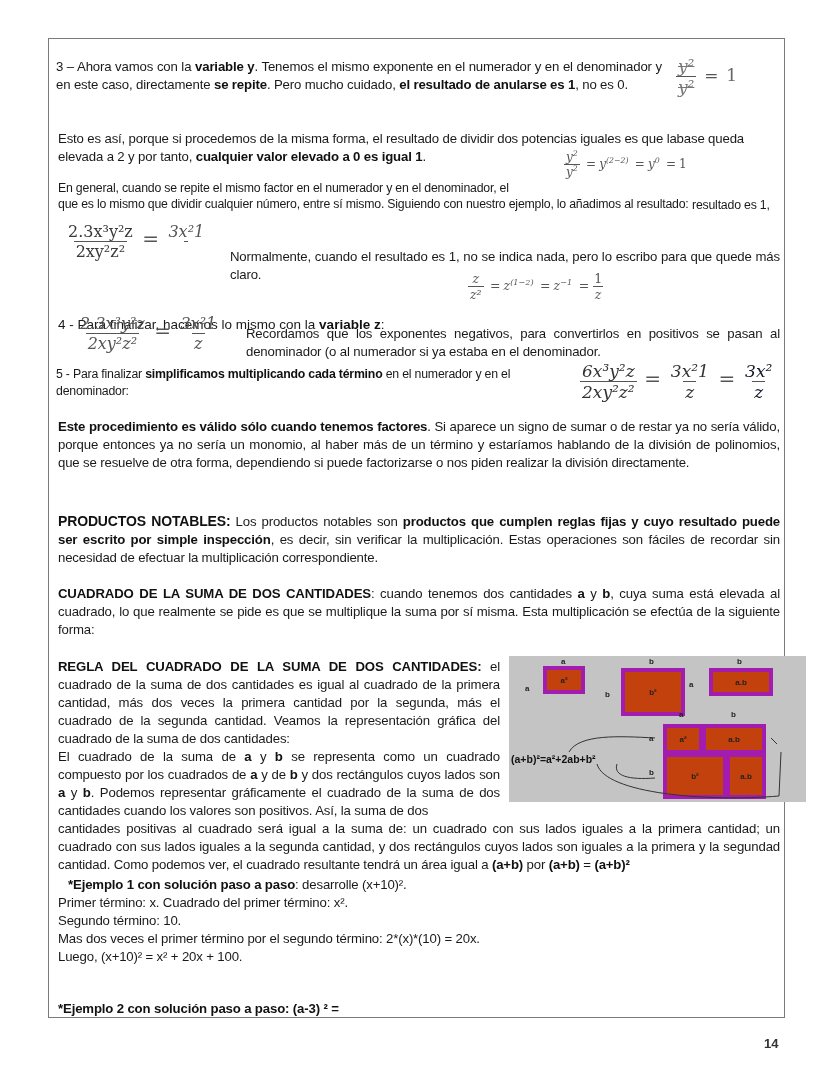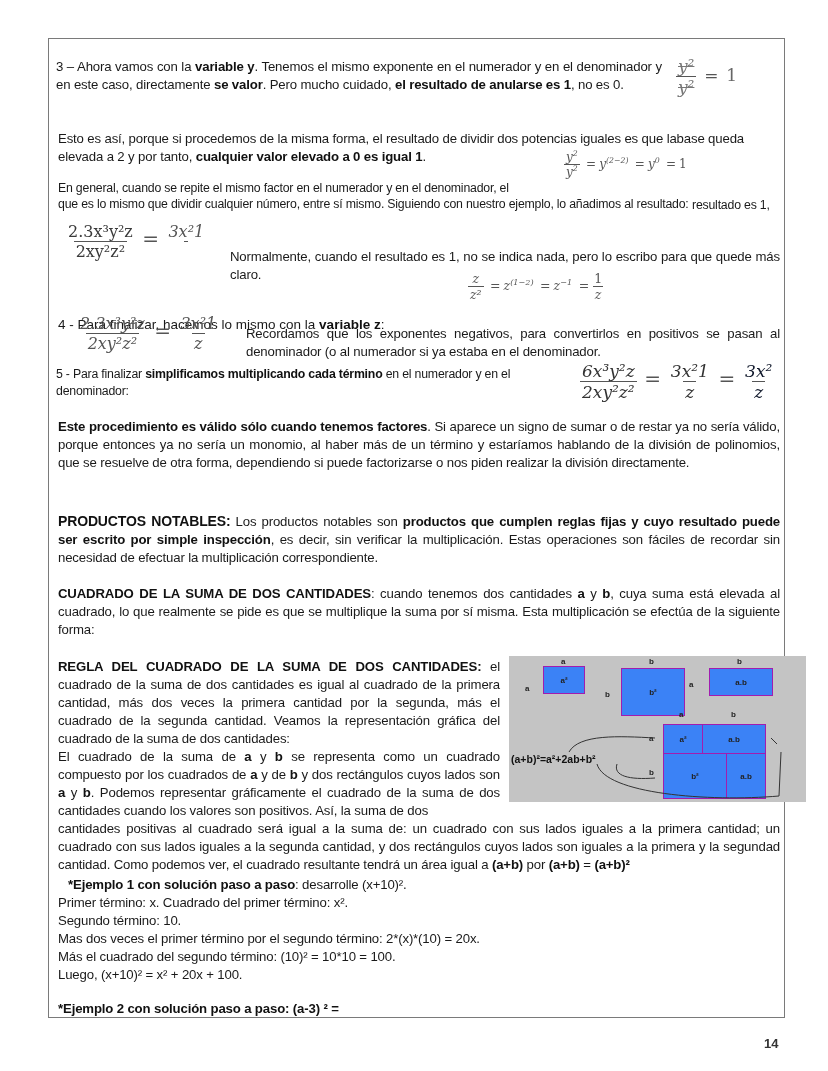--- a/index.html
+++ b/index.html
@@ -16,32 +16,32 @@
   .math-bold { font-family:"DejaVu Serif", serif; color:#3a3a3a; }
   .frac { display:inline-flex; flex-direction:column; align-items:center; vertical-align:middle; }
   .frac .num { padding:0 2px; }
   .frac .den { border-top:1.6px solid #555; padding:0 2px; }
   sup { font-size:0.65em; line-height:0; }
   .eq { font-family:"DejaVu Serif", serif; color:#555; font-style:normal; margin:0 3px; }
   .strike { text-decoration:line-through; color:#777; }
   .page-number { position:absolute; left:764px; top:1036px; font-size:13px; font-weight:bold; color:#333; }
   
   .diagram { position:absolute; left:509px; top:656px; width:297px; height:146px; background:#c4c4c4; }
-  .diagram .box { position:absolute; background:#3b82f6; border:1px solid #a21caf; box-sizing:border-box;
+  .diagram .box { position:absolute; background:#c2410c; border:4px solid #a21caf; box-sizing:border-box;
                   font-size:8px; font-weight:bold; display:flex; align-items:center; justify-content:center; color:#222;}
   .diagram .lbl { position:absolute; font-size:8px; font-weight:bold; color:#222; }
   .diagram .formula { position:absolute; font-size:10.5px; font-weight:bold; color:#111; }
 </style>
 </head>
 <body>
 
 <div class="page-frame"></div>
 
 <div class="abs txt justify" style="left:56px;top:58px;width:606px;">
-  <span>3 – Ahora vamos con la </span><b>variable y</b><span>. Tenemos el mismo exponente en el numerador y en el denominador y en este caso, directamente </span><b>se valor</b><span>. Pero mucho cuidado, </span><b>el resultado de anularse es 1</b><span>, no es 0.</span>
+  <span>3 – Ahora vamos con la </span><b>variable y</b><span>. Tenemos el mismo exponente en el numerador y en el denominador y en este caso, directamente </span><b>se repite</b><span>. Pero mucho cuidado, </span><b>el resultado de anularse es 1</b><span>, no es 0.</span>
 </div>
 <div class="abs" style="left:676px;top:56px;font-size:17px;">
   <span class="frac math">
       <span class="num strike">y²</span>
       <span class="den strike">y²</span>
     </span>
   <span class="eq">=</span>
   <span class="math" style="font-style:normal;color:#666;">1</span>
 </div>
 
@@ -170,21 +170,20 @@
   </svg>
 </div>
 
 <div class="abs txt" style="left:68px;top:876px;">
   <b>*Ejemplo 1 con solución paso a paso</b><span>: desarrolle (x+10)².</span>
 </div>
 <div class="abs txt" style="left:58px;top:894px;line-height:18px;">
   <div>Primer término: x.  Cuadrado del primer término: x².</div>
   <div>Segundo término: 10.</div>
   <div>Mas dos veces el primer término por el segundo término: 2*(x)*(10) = 20x.</div>
-  <div>Más el cuadrado del segundo término: (10)² = 10*10 = 100.</div>
   <div>Luego, (x+10)² = x² + 20x + 100.</div>
 </div>
 
 <div class="abs txt" style="left:58px;top:1000px;">
   <b>*Ejemplo 2 con solución paso a paso</b><b>: (a-3) ² =</b>
 </div>
 
 <div class="page-number">14</div>
 
 </body></html>

